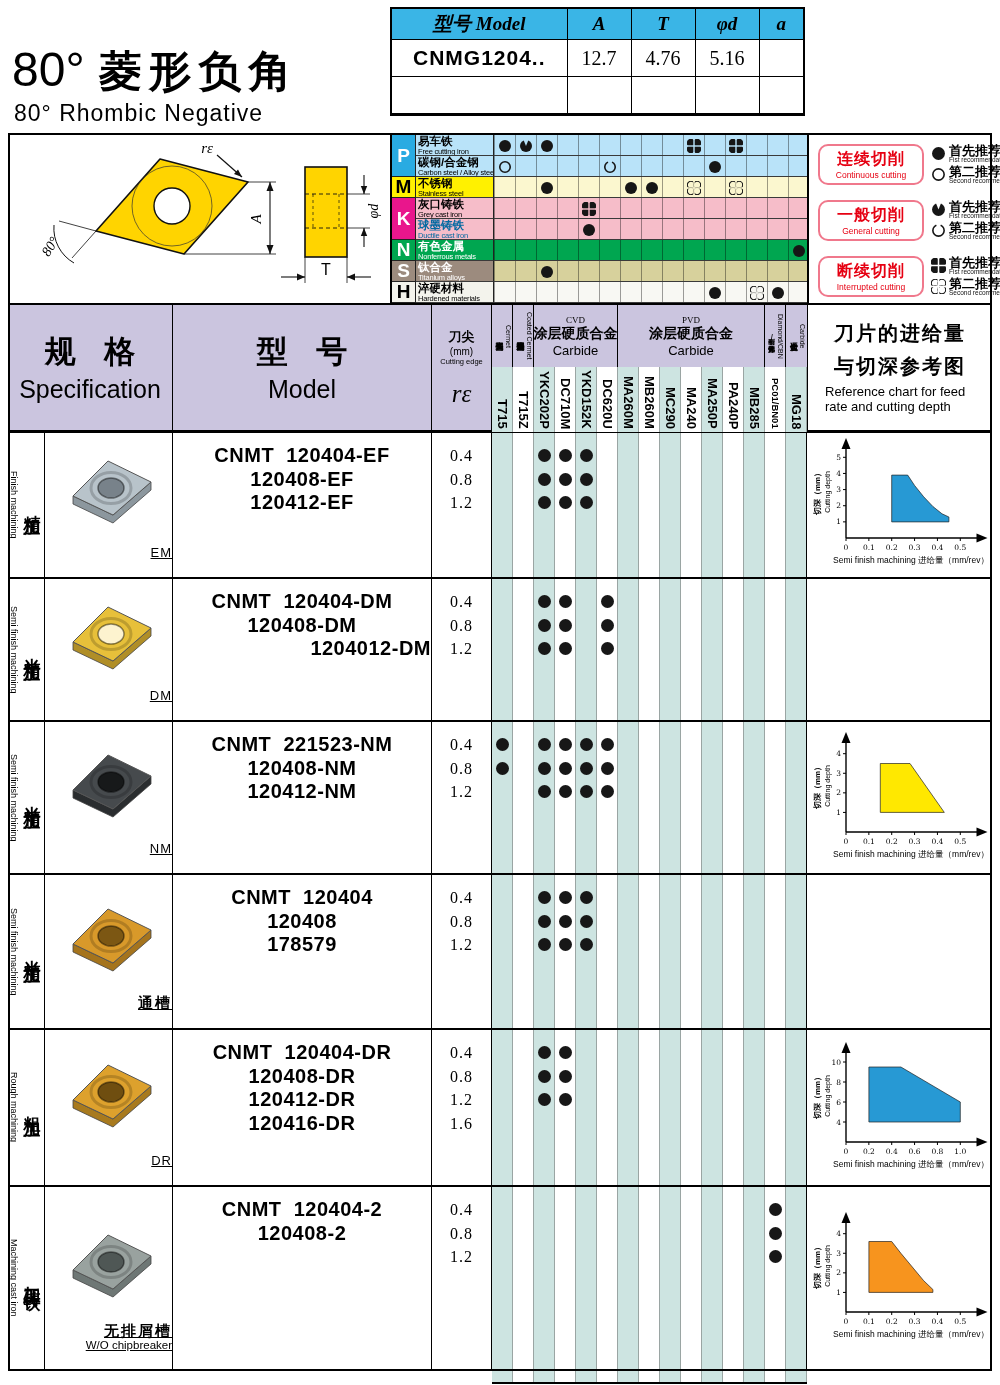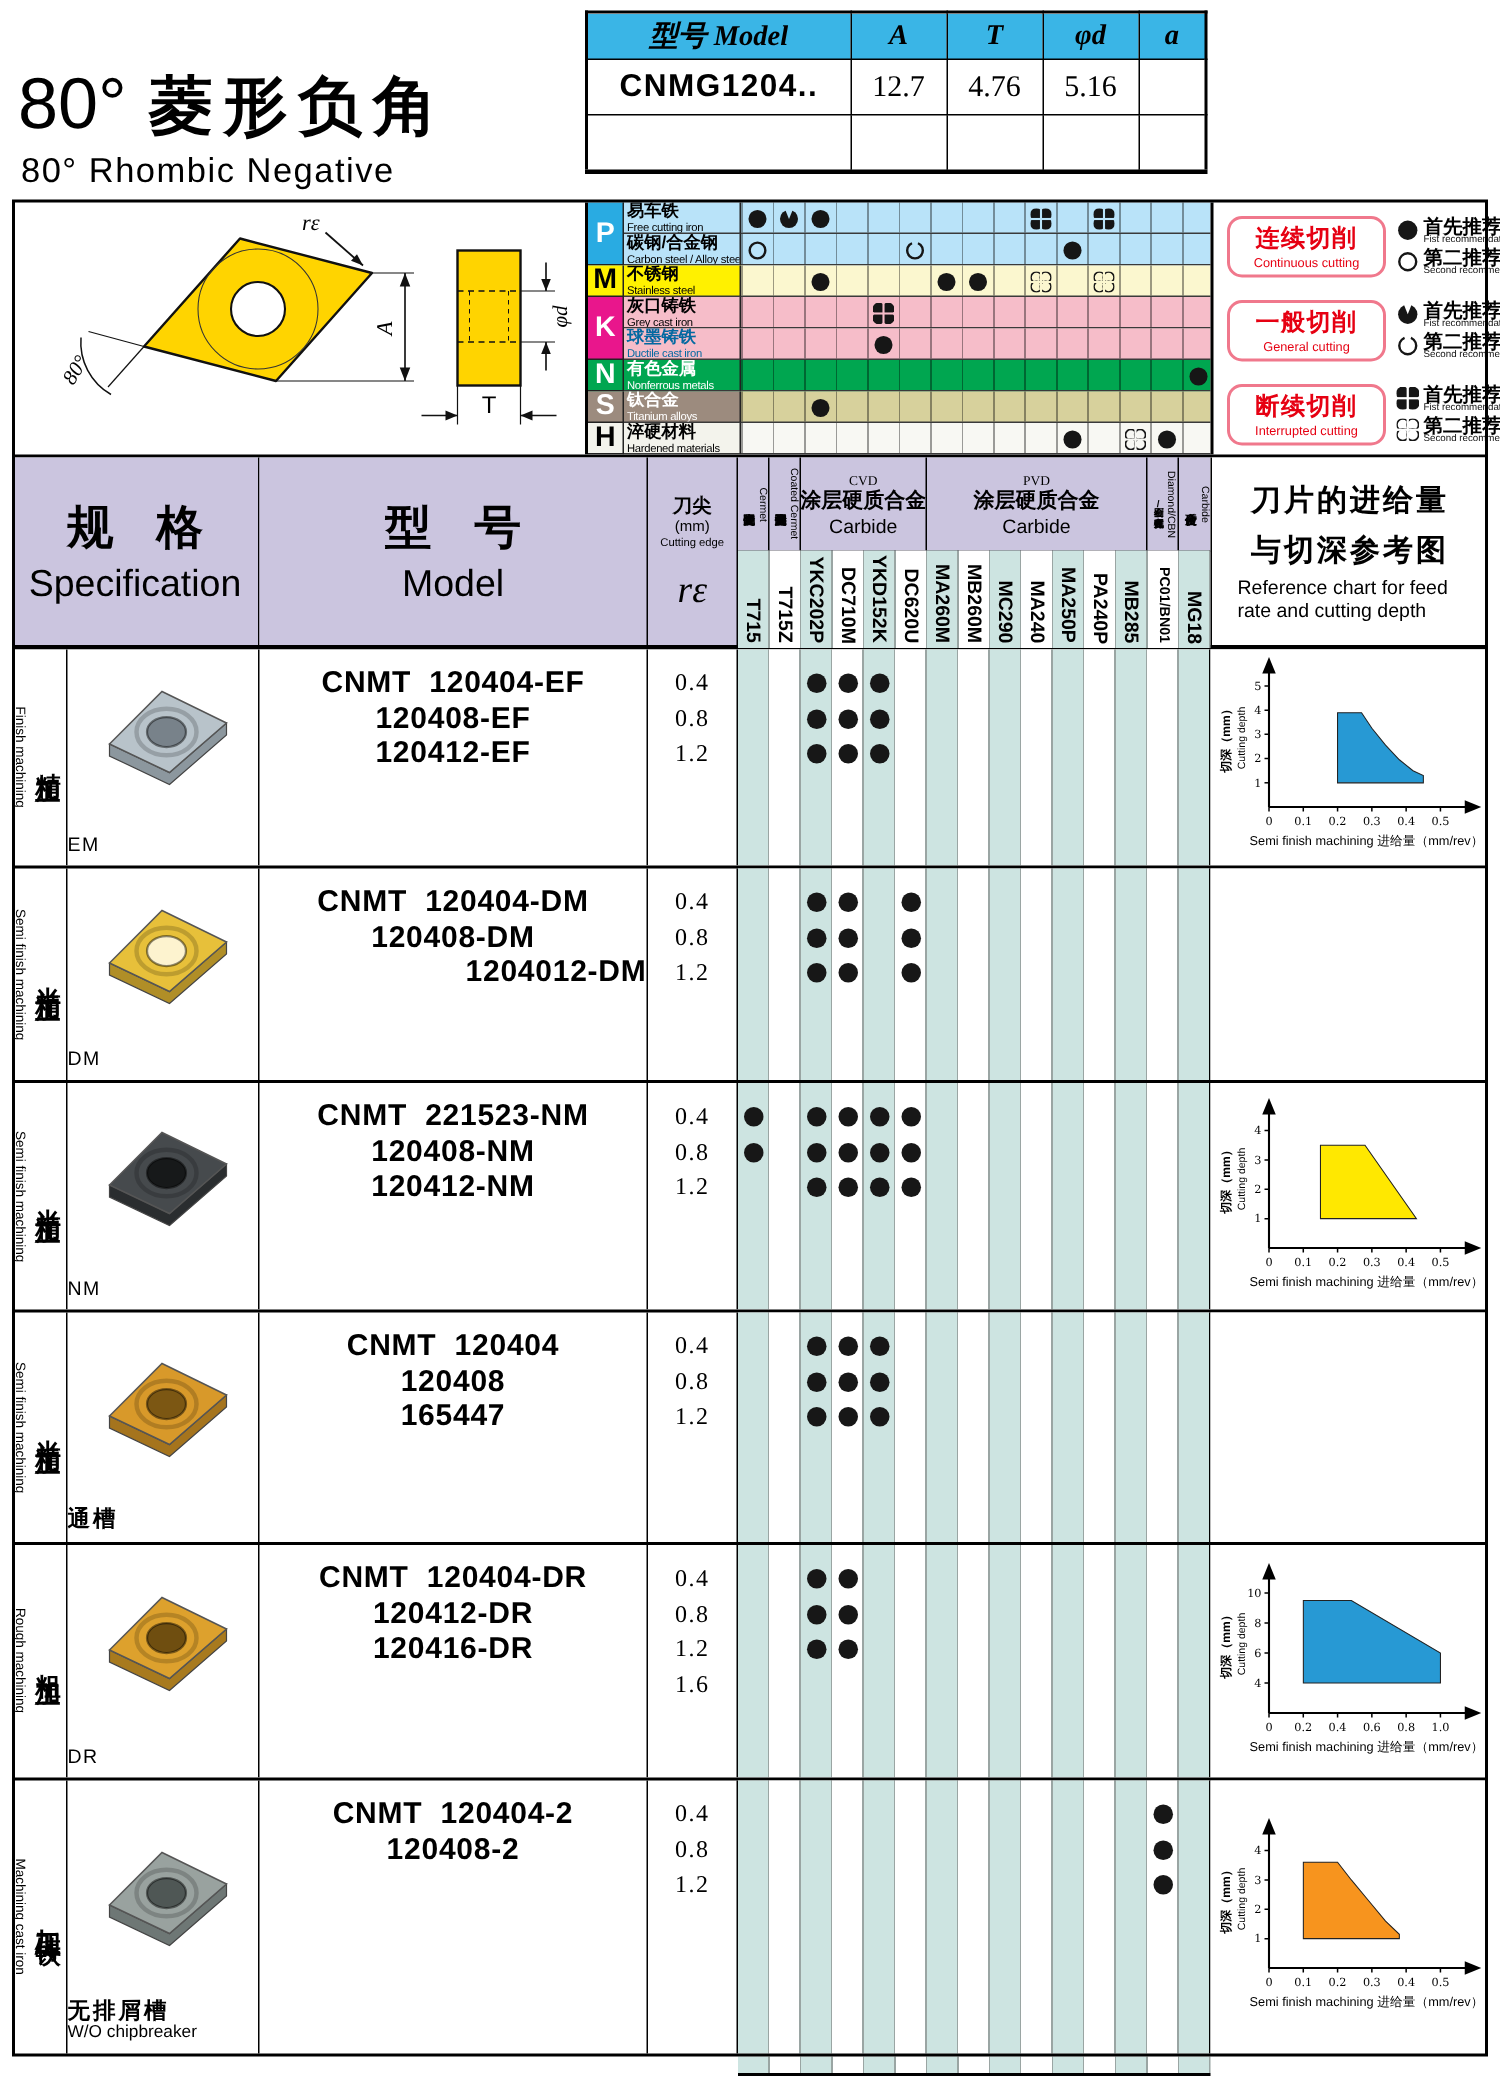--- a/index.html
+++ b/index.html
@@ -63,21 +63,21 @@
   
   .crow{position:absolute;left:8px;width:984px;box-sizing:border-box;background:#fff;}
   .crow-sep{border-top:2.5px solid #000;}
   .cell{position:absolute;top:0;height:100%;box-sizing:border-box;border-right:1px solid #000;overflow:hidden;}
   .typewrap{width:100%;height:100%;display:flex;align-items:center;justify-content:center;gap:2px;}
   .t-en{writing-mode:vertical-rl;font-size:9px;white-space:nowrap;}
   .t-cn{writing-mode:vertical-rl;text-orientation:upright;font-weight:bold;font-size:17px;letter-spacing:3px;white-space:nowrap;}
   .m-line{height:23.5px;line-height:23.5px;text-align:center;font-weight:bold;font-size:20px;white-space:pre;letter-spacing:0.5px;}
   .r-line{height:23.5px;line-height:23.5px;text-align:center;font-family:"Liberation Serif",serif;font-size:16px;letter-spacing:1px;}
   .dot{position:absolute;width:13px;height:13px;border-radius:50%;background:#171717;}
-  .caption{position:absolute;left:0;right:0;bottom:7px;text-align:left;line-height:1.1;}
+  .caption{position:absolute;left:0;right:0;bottom:17px;text-align:right;line-height:1.1;text-decoration:underline;}
   .cap-sm{font-size:13px;letter-spacing:1px;}
   .cap-bold{font-size:15px;font-weight:bold;letter-spacing:2px;}
   .cap-en{font-size:11.5px;}
   .photo{position:absolute;left:6px;right:6px;text-align:center;}
   .chartwrap{position:absolute;}
   .bottom-strip{position:absolute;left:492px;top:1371px;width:315px;height:11px;border-bottom:2px solid #000;box-sizing:content-box;}
 </style>
 </head>
 <body>
 
@@ -711,21 +711,21 @@
             <ellipse cx="60" cy="39" rx="20" ry="15.5" fill="none" stroke="rgba(0,0,0,0.18)" stroke-width="3"></ellipse>
             <ellipse cx="60" cy="39" rx="13" ry="10" fill="#7c5713" stroke="rgba(0,0,0,0.45)" stroke-width="1.5"></ellipse>
           </svg></div>
         <div class="caption">
           <div class="cap-bold">通槽</div>
         </div>
       </div>
       <div class="cell" style="left: 165px; width: 259px; padding-top: 11px;">
         <div class="m-line" style="position: relative;">CNMT  120404</div>
         <div class="m-line" style="position: relative;">120408</div>
-        <div class="m-line" style="position: relative;">165447</div>
+        <div class="m-line" style="position: relative;">178579</div>
       </div>
       <div class="cell" style="left: 424px; width: 60px; padding-top: 11px;">
         <div class="r-line" style="position: relative;">0.4</div>
         <div class="r-line" style="position: relative;">0.8</div>
         <div class="r-line" style="position: relative;">1.2</div>
       </div>
       <div class="cell stripes" style="left: 484px; width: 315px; border-right: 1px solid rgb(0, 0, 0);">
         <div class="dot" style="left: 46px; top: 16.25px;"></div>
         <div class="dot" style="left: 67px; top: 16.25px;"></div>
         <div class="dot" style="left: 88px; top: 16.25px;"></div>
@@ -751,20 +751,21 @@
             <polygon points="22,47 57,12 100,33 62,66" fill="#dda12d" stroke="#555" stroke-width="1"></polygon>
             <ellipse cx="60" cy="39" rx="20" ry="15.5" fill="none" stroke="rgba(0,0,0,0.18)" stroke-width="3"></ellipse>
             <ellipse cx="60" cy="39" rx="13" ry="10" fill="#6f4e10" stroke="rgba(0,0,0,0.45)" stroke-width="1.5"></ellipse>
           </svg></div>
         <div class="caption">
           <div class="cap-sm">DR</div>
         </div>
       </div>
       <div class="cell" style="left: 165px; width: 259px; padding-top: 11px;">
         <div class="m-line" style="position: relative;">CNMT  120404-DR</div>
+        <div class="m-line" style="position: relative;">120408-DR</div>
         <div class="m-line" style="position: relative;">120412-DR</div>
         <div class="m-line" style="position: relative;">120416-DR</div>
       </div>
       <div class="cell" style="left: 424px; width: 60px; padding-top: 11px;">
         <div class="r-line" style="position: relative;">0.4</div>
         <div class="r-line" style="position: relative;">0.8</div>
         <div class="r-line" style="position: relative;">1.2</div>
         <div class="r-line" style="position: relative;">1.6</div>
       </div>
       <div class="cell stripes" style="left: 484px; width: 315px; border-right: 1px solid rgb(0, 0, 0);">

